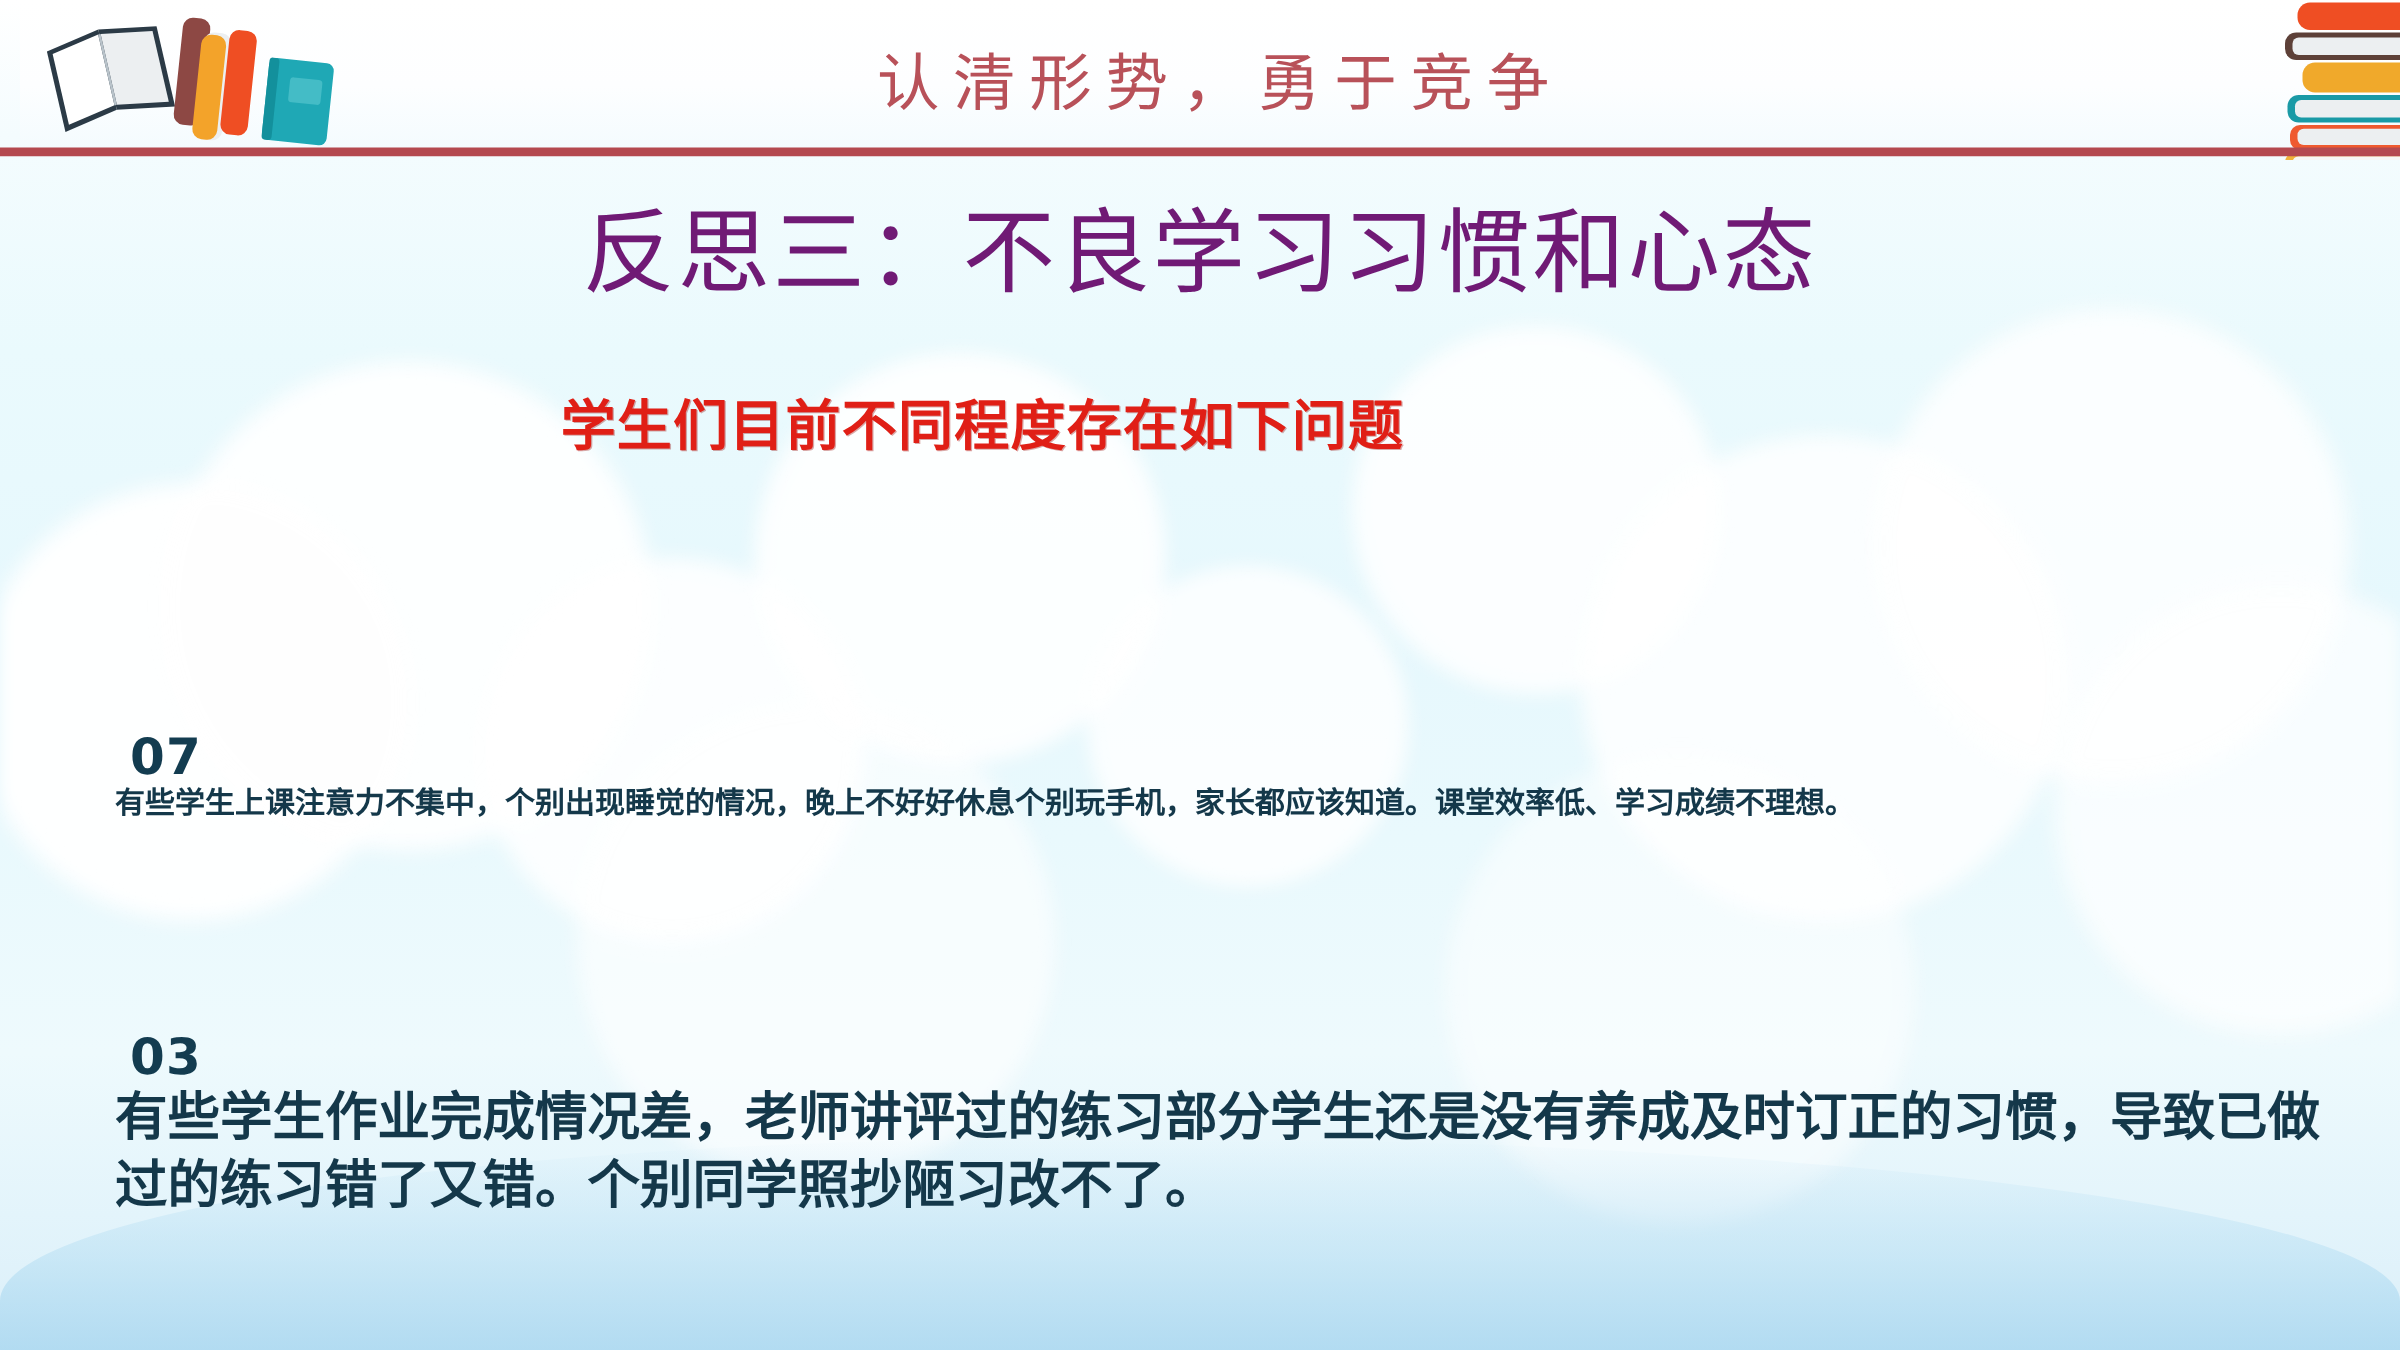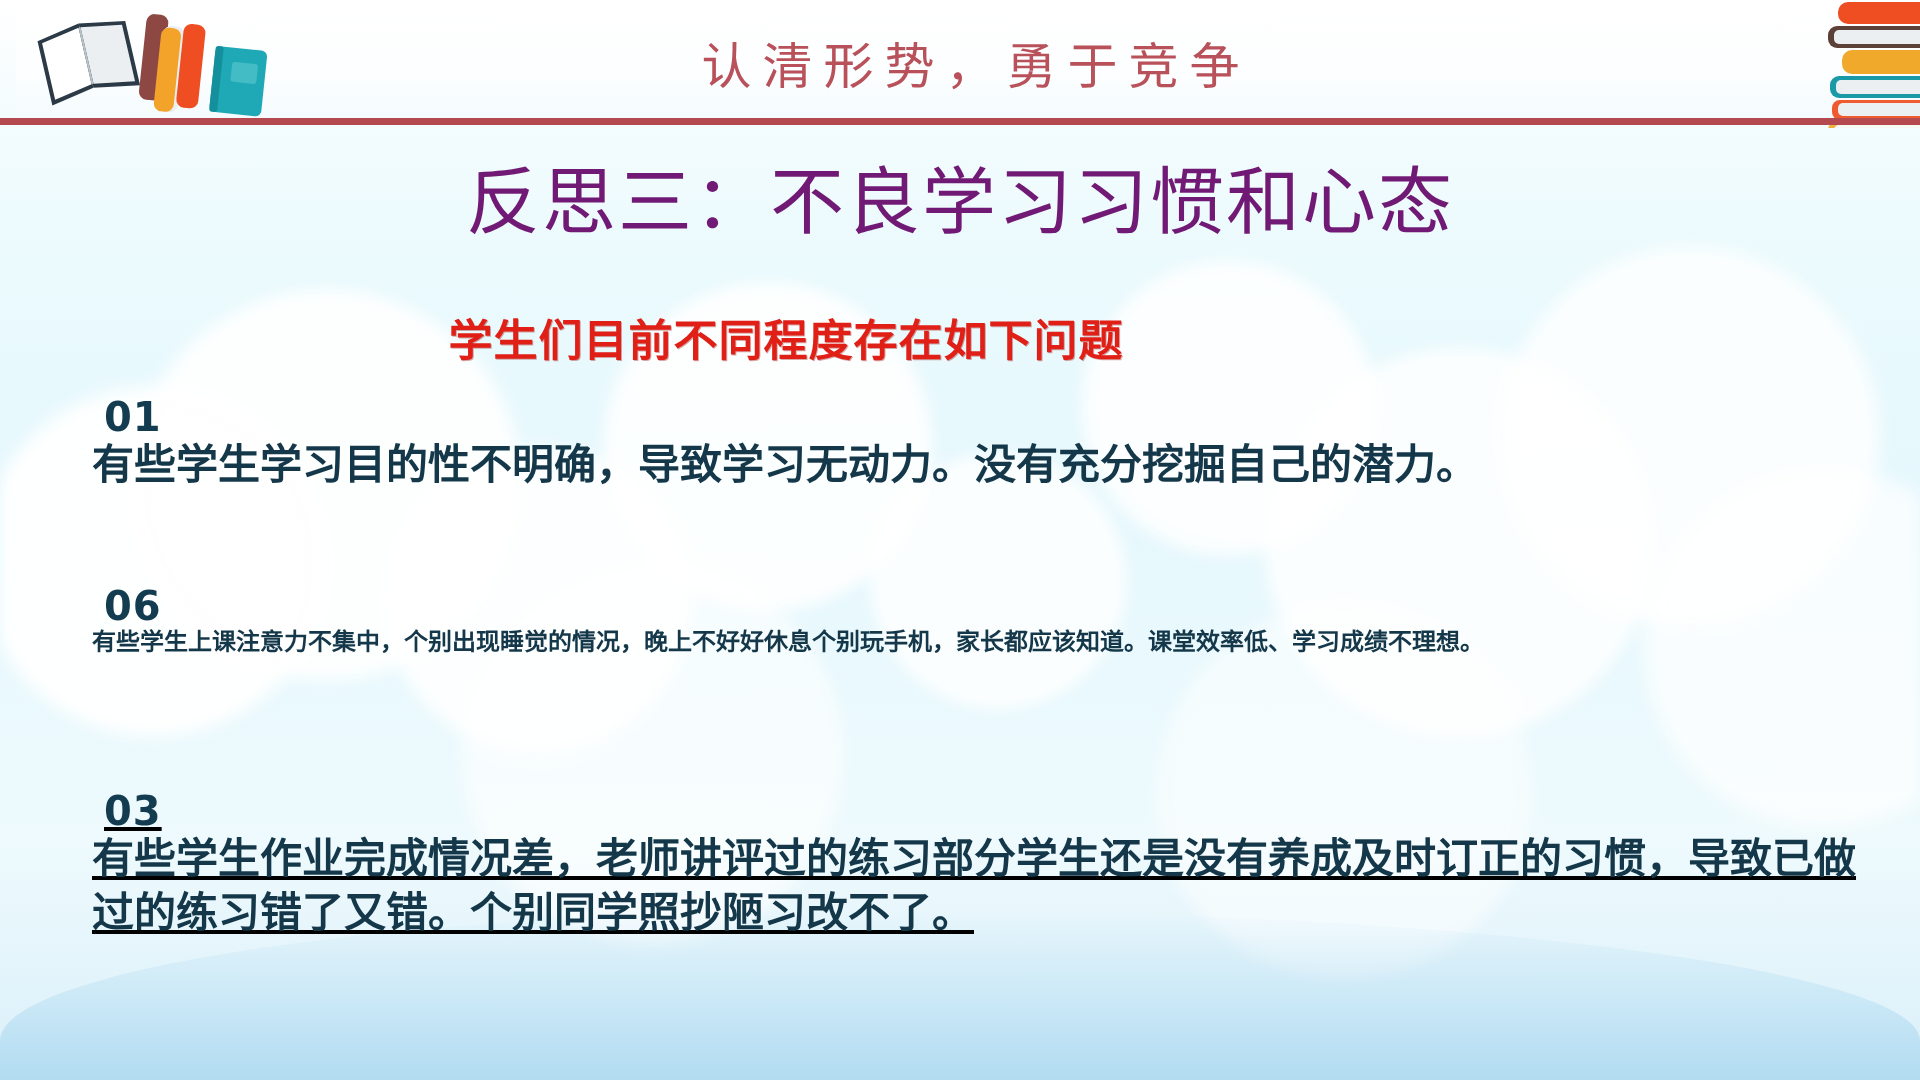--- a/index.html
+++ b/index.html
@@ -148,21 +148,21 @@
     margin-left: 92px;
     margin-right: 60px;
     line-height: 1.28;
     letter-spacing: 0px;
   }
   .size-lg { font-size: 42px; }
   .size-md { font-size: 24px; }
 
   #block1 { top: 396px; }
   #block2 { top: 585px; }
-  #block3 { top: 790px; text-decoration: underline; }
+  #block3 { top: 825px; }
 </style>
 </head>
 <body>
 
 <div id="slide">
 
   <div class="bg-base"></div>
   <div class="bg-clouds"></div>
   <div class="bg-bottom-wave"></div>
 
@@ -210,27 +210,23 @@
     </div>
 
     <div class="header-title">认清形势，勇于竞争</div>
   </div>
   <div class="header-rule"></div>
 
   <div class="main-title">反思三：不良学习习惯和心态</div>
 
   <div class="sub-title">学生们目前不同程度存在如下问题</div>
 
-  <div class="block" id="block1">
-    <div class="block-num">01</div>
-    <div class="block-body size-lg">有些学生学习目的性不明确，导致学习无动力。没有充分挖掘自己的潜力。</div>
-  </div>
 
   <div class="block" id="block2">
-    <div class="block-num">06</div>
+    <div class="block-num">07</div>
     <div class="block-body size-md">有些学生上课注意力不集中，个别出现睡觉的情况，晚上不好好休息个别玩手机，家长都应该知道。课堂效率低、学习成绩不理想。</div>
   </div>
 
   <div class="block" id="block3">
     <div class="block-num">03</div>
     <div class="block-body size-lg">有些学生作业完成情况差，老师讲评过的练习部分学生还是没有养成及时订正的习惯，导致已做过的练习错了又错。个别同学照抄陋习改不了。</div>
   </div>
 
 </div>
 

